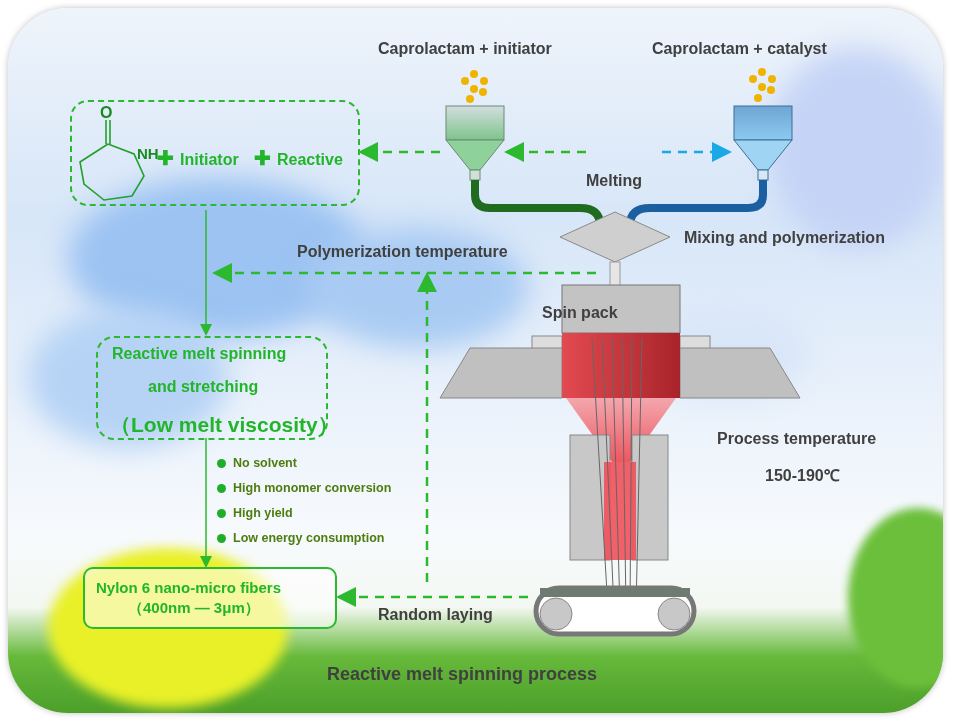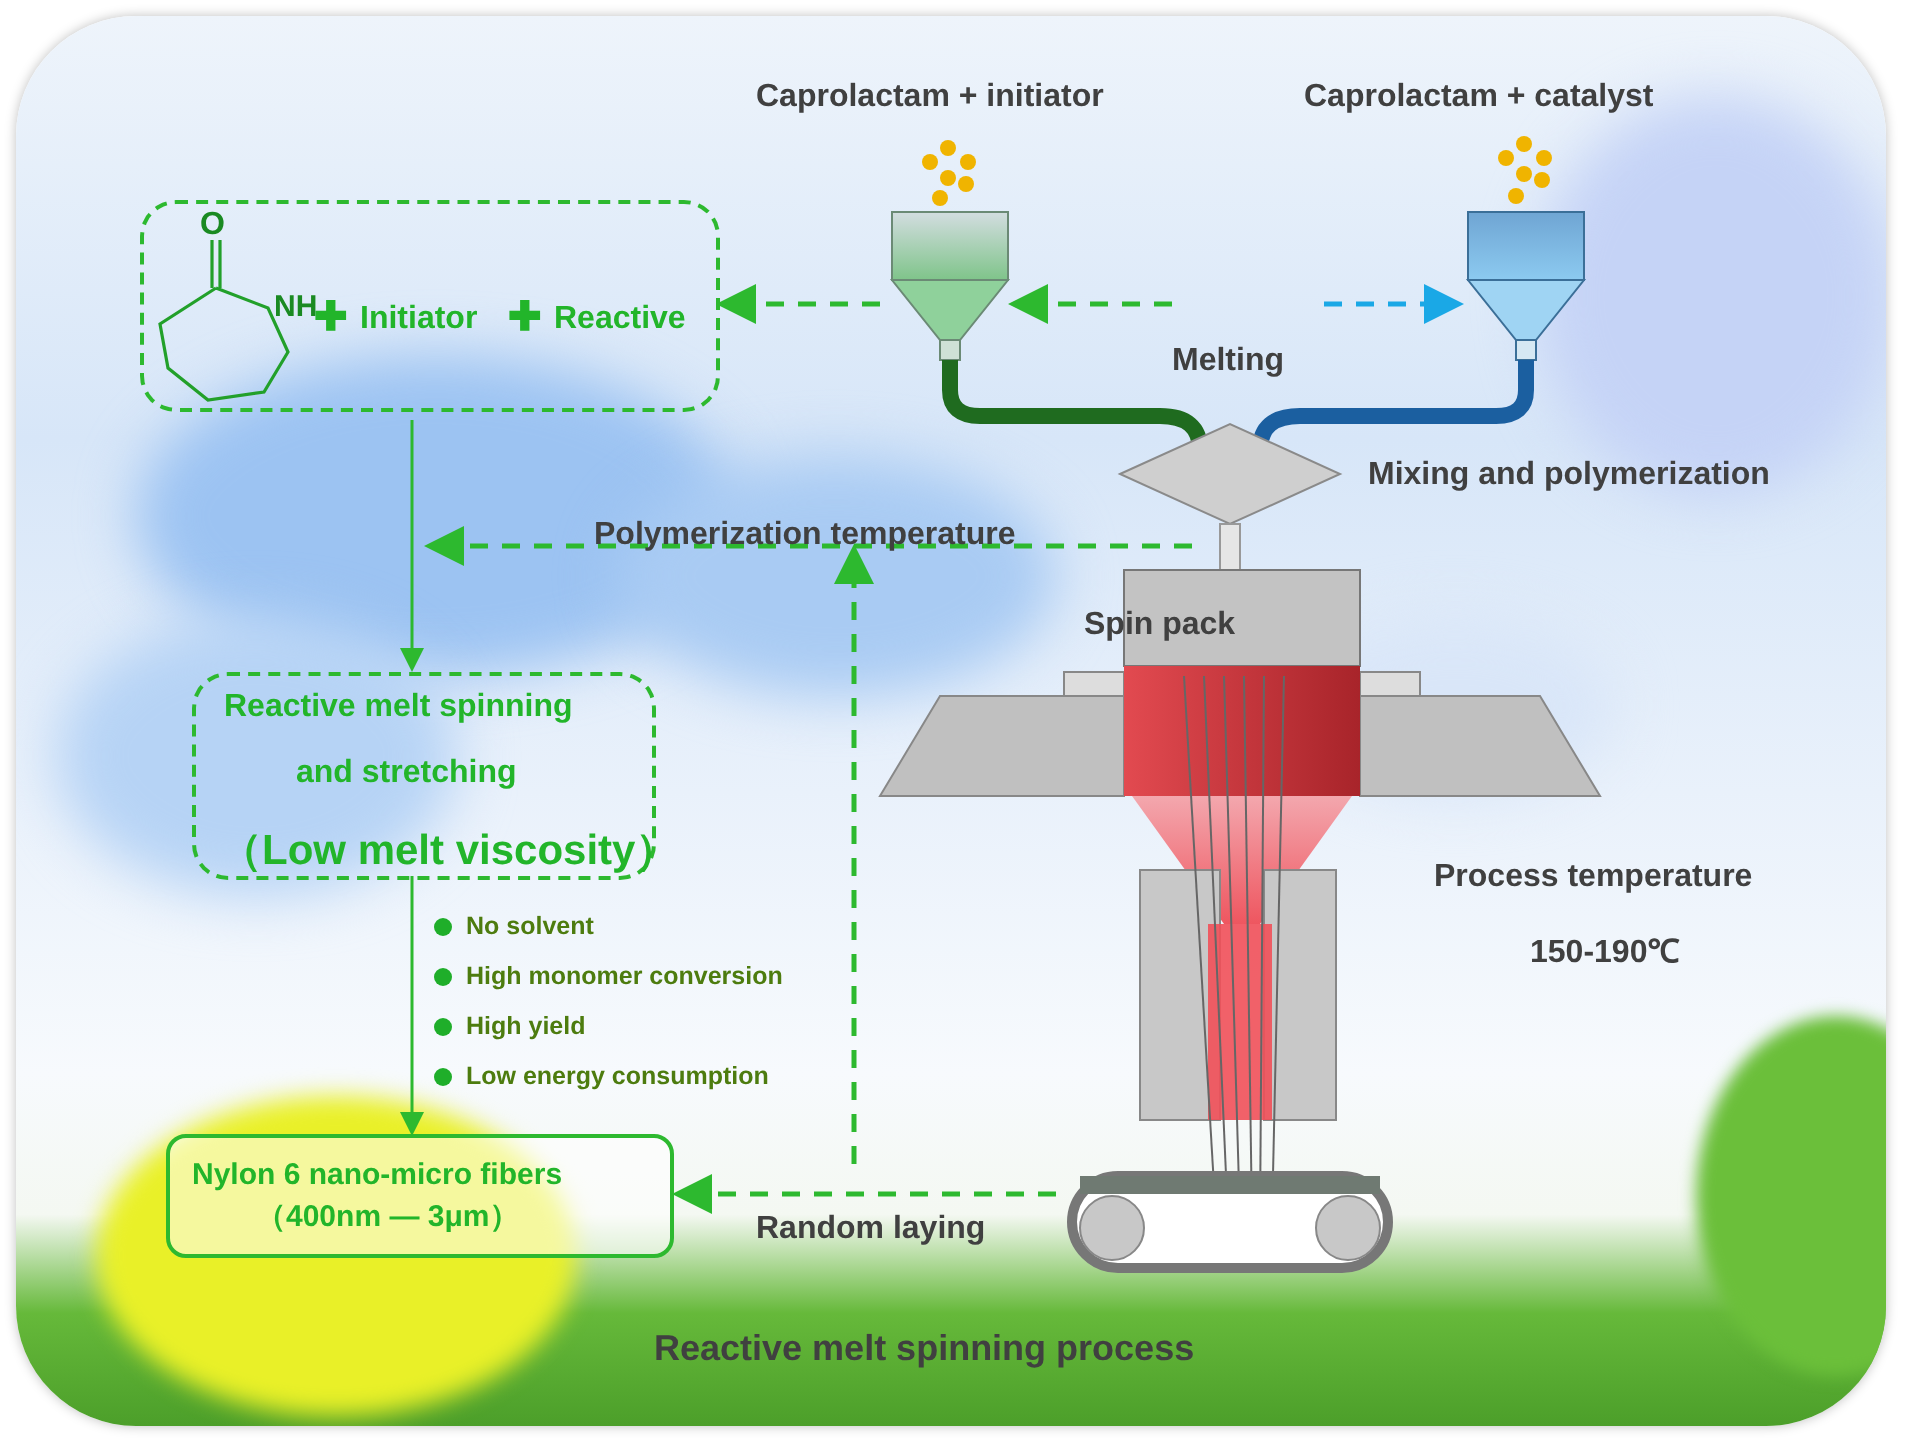--- a/index.html
+++ b/index.html
@@ -139,21 +139,21 @@
 <span class="txt green" style="left:137px;top:145px;font-size:15px;color:#1a8a22;">NH</span>
 <span class="txt green" style="left:157px;top:146px;font-size:20px;">✚</span>
 <span class="txt green" style="left:180px;top:151px;font-size:16px;">Initiator</span>
 <span class="txt green" style="left:254px;top:146px;font-size:20px;">✚</span>
 <span class="txt green" style="left:277px;top:151px;font-size:16px;">Reactive</span>
 
 <span class="txt black" style="left:378px;top:40px;font-size:16px;">Caprolactam + initiator</span>
 <span class="txt black" style="left:652px;top:40px;font-size:16px;">Caprolactam + catalyst</span>
 <span class="txt black" style="left:586px;top:144px;font-size:16px;margin-top:28px;">Melting</span>
 <span class="txt black" style="left:684px;top:229px;font-size:16px;">Mixing and polymerization</span>
-<span class="txt black" style="left:297px;top:243px;font-size:16px;margin-top:16px;">Polymerization temperature</span>
+<span class="txt black" style="left:297px;top:243px;font-size:16px;">Polymerization temperature</span>
 <span class="txt black" style="left:542px;top:304px;font-size:16px;">Spin pack</span>
 <span class="txt black" style="left:717px;top:430px;font-size:16px;">Process temperature</span>
 <span class="txt black" style="left:765px;top:464px;font-size:16px;">150-190℃</span>
 
 <div class="dbox" style="left:96px;top:336px;width:228px;height:100px;"></div>
 <span class="txt green" style="left:112px;top:345px;font-size:16px;">Reactive melt spinning</span>
 <span class="txt green" style="left:148px;top:378px;font-size:16px;">and stretching</span>
 <span class="txt green" style="left:110px;top:411px;font-size:21px;">（Low melt viscosity）</span>
 
 <div class="bullet" style="left:217px;top:456px;">No solvent</div>

